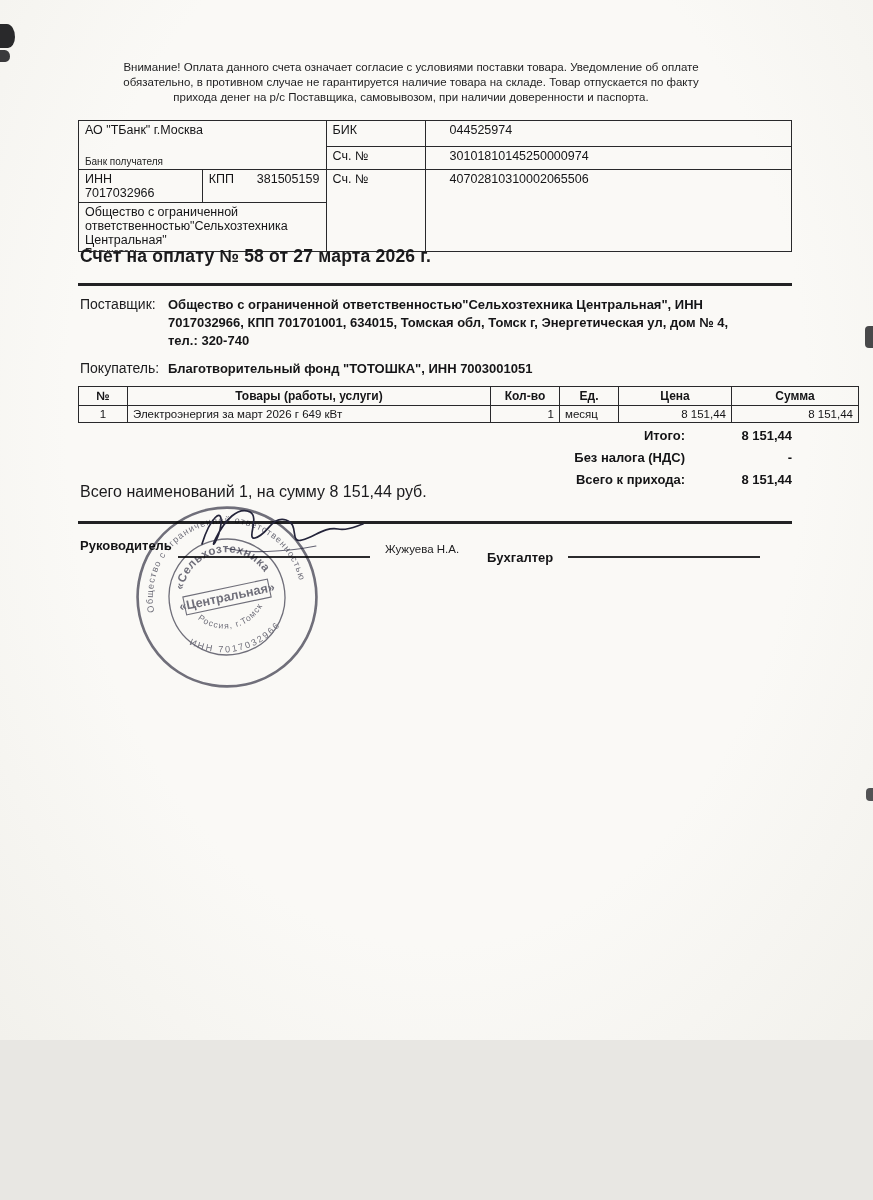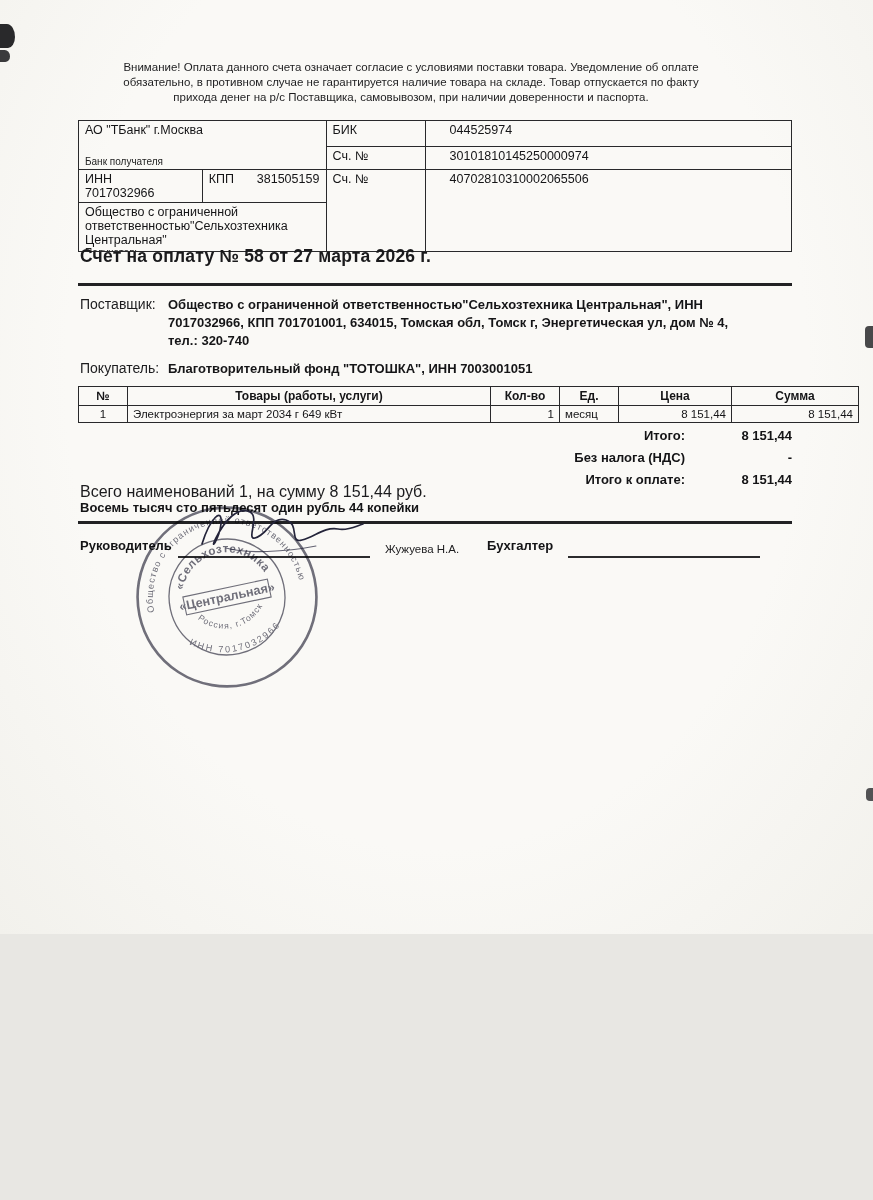--- a/index.html
+++ b/index.html
@@ -1,18 +1,18 @@
 <!DOCTYPE html>
 <html><head>
 <meta charset="utf-8">
 <style>
   html,body{margin:0;padding:0;background:#e8e7e3;}
   .page{
     position:relative;
-    width:873px;height:934px;
+    width:873px;height:1040px;
     margin:0 auto;
     background:#f8f7f3;
     background-image:radial-gradient(ellipse at 50% 40%, #faf9f6 60%, #f2f1ec 100%);
     font-family:"Liberation Sans","DejaVu Sans",sans-serif;
     color:#1c1c1e;
     overflow:hidden;
   }
   .abs{position:absolute;}
   
   .artifact{position:absolute;background:#333335;}
@@ -68,21 +68,21 @@
   .totals{left:400px;top:428px;width:392px;font-size:13px;font-weight:bold;color:#141416;}
   .totals .trow{display:flex;justify-content:flex-end;align-items:baseline;margin-bottom:7px;}
   .totals .tlabel{text-align:right;}
   .totals .tvalue{width:107px;text-align:right;}
 
   .summary-line{left:80px;top:483px;font-size:16px;color:#1b1b1d;}
   .amount-words{left:80px;top:500px;font-size:13px;font-weight:bold;color:#141416;}
 
   .sig-label{font-size:13px;font-weight:bold;color:#141416;}
   .director-label{left:80px;top:538px;}
-  .accountant-label{left:487px;top:538px;text-align:center;}
+  .accountant-label{left:487px;top:550px;text-align:center;}
   .director-name{left:385px;top:543px;font-size:11.5px;color:#1c1c1e;}
   .sig-line{position:absolute;height:1.6px;background:#2b2b2d;top:556px;}
   .line1{left:178px;width:192px;}
   .line2{left:568px;width:192px;}
 
   .signature-svg{left:196px;top:498px;z-index:6;}
   .stamp{
     left:133px;top:503px;width:188px;height:188px;z-index:5;
     transform:rotate(-12deg);
     opacity:.8;mix-blend-mode:multiply;
@@ -151,46 +151,45 @@
         <tr>
       <th class="col-num">№</th>
       <th class="col-name">Товары (работы, услуги)</th>
       <th class="col-qty">Кол-во</th>
       <th class="col-unit">Ед.</th>
       <th class="col-price">Цена</th>
       <th class="col-sum">Сумма</th>
     </tr>
     <tr>
       <td class="t-center">1</td>
-      <td class="t-left">Электроэнергия за март 2034 г 649 кВт</td>
+      <td class="t-left">Электроэнергия за март 2026 г 649 кВт</td>
       <td class="t-right">1</td>
       <td class="t-left">месяц</td>
       <td class="t-right">8 151,44</td>
       <td class="t-right">8 151,44</td>
     </tr>
   </tbody>
     </table>
 
   <div class="abs totals">
     <div class="trow">
       <span class="tlabel">Итого:</span>
       <span class="tvalue">8 151,44</span>
     </div>
     <div class="trow">
       <span class="tlabel">Без налога (НДС)</span>
       <span class="tvalue">-</span>
     </div>
     <div class="trow">
-      <span class="tlabel">Итого к оплате:</span>
+      <span class="tlabel">Всего к прихода:</span>
       <span class="tvalue">8 151,44</span>
     </div>
   </div>
 
   <div class="abs summary-line">Всего наименований 1, на сумму 8 151,44 руб.</div>
-  <div class="abs amount-words">Восемь тысяч сто пятьдесят один рубль 44 копейки</div>
   <div class="rule rule-sign"></div>
 
   <div class="abs sig-label director-label">Руководитель</div>
   <div class="sig-line line1"></div>
   <div class="abs director-name">Жужуева Н.А.</div>
   <div class="abs sig-label accountant-label">Бухгалтер</div>
   <div class="sig-line line2"></div>
 
   <svg class="abs signature-svg" width="172" height="68" viewBox="0 0 172 68">
     <path d="M6,46 C14,20 27,8 25,26 C23,42 13,54 20,40 C29,22 42,8 54,14 C64,19 50,42 59,40

